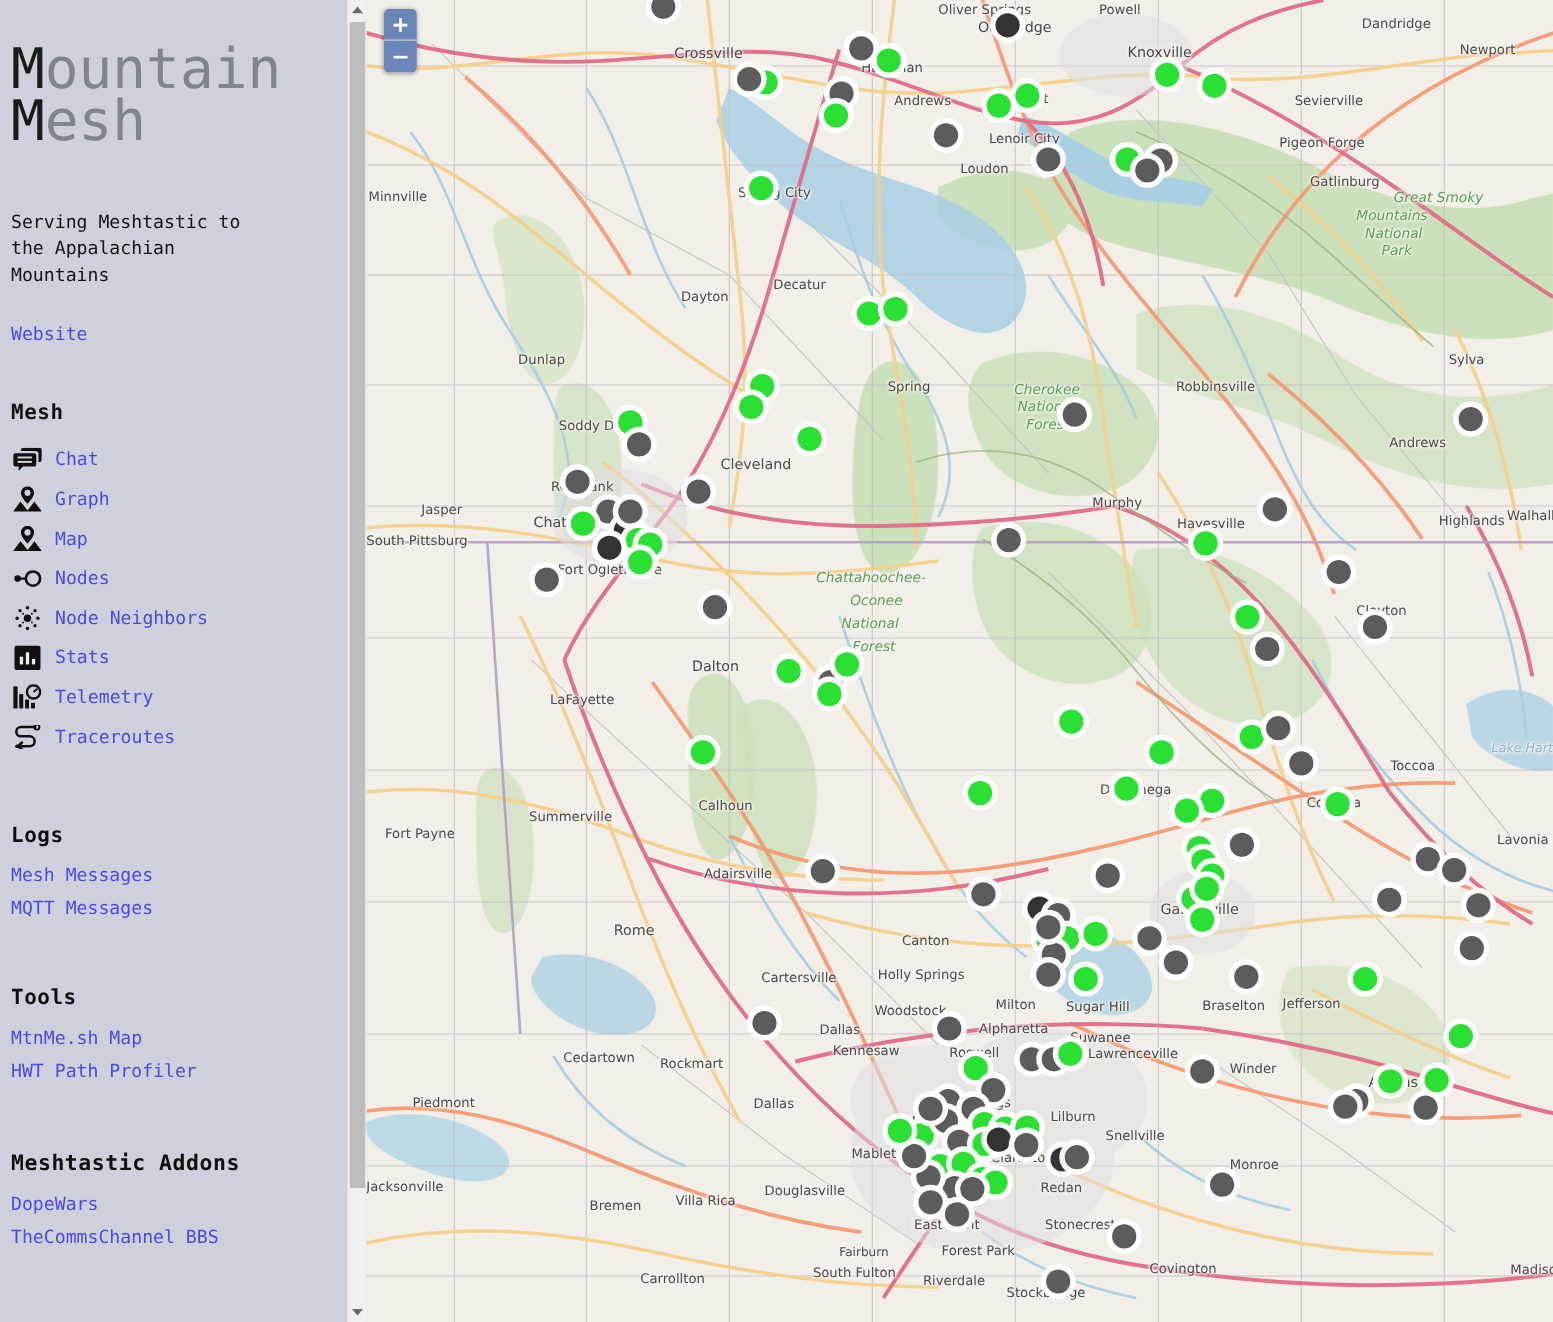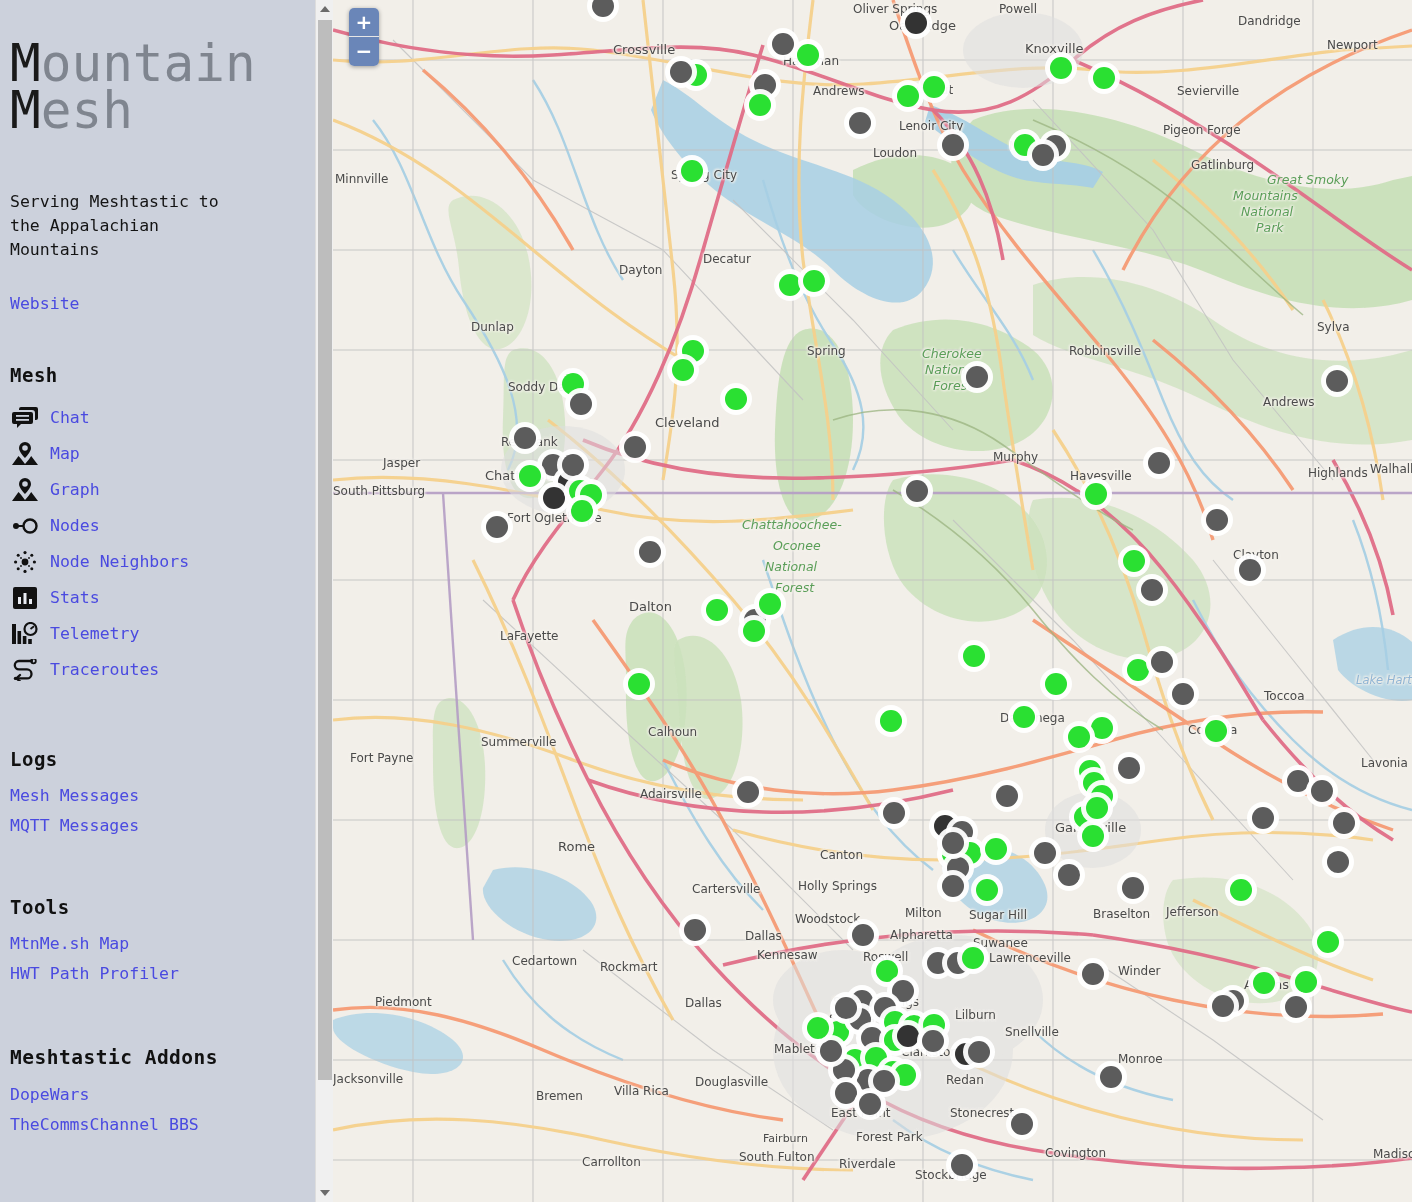--- a/index.html
+++ b/index.html
@@ -200,31 +200,31 @@
         <span class="nav-label">Chat</span>
       </li>
 
       <li class="nav-item">
         <span class="nav-icon">
           <svg width="26" height="24" viewBox="0 0 26 24">
               <path fill="#111" d="M13 0a6 6 0 0 0-6 6c0 4.2 6 10 6 10s6-5.8 6-10a6 6 0 0 0-6-6zm0 3.2A2.8 2.8 0 1 1 13 8.8a2.8 2.8 0 0 1 0-5.6z"></path>
               <path fill="#111" d="M6.5 14 0 23h26l-6.8-9-2.4 3.4L13 22l-4-5.2z"></path>
             </svg>
         </span>
-        <span class="nav-label">Map</span>
+        <span class="nav-label">Graph</span>
       </li>
 
       <li class="nav-item">
         <span class="nav-icon">
           <svg width="26" height="24" viewBox="0 0 26 24">
               <path fill="#111" d="M13 0a6 6 0 0 0-6 6c0 4.2 6 10 6 10s6-5.8 6-10a6 6 0 0 0-6-6zm0 3.2A2.8 2.8 0 1 1 13 8.8a2.8 2.8 0 0 1 0-5.6z"></path>
               <path fill="#111" d="M6.5 14 0 23h26l-6.8-9-2.4 3.4L13 22l-4-5.2z"></path>
             </svg>
         </span>
-        <span class="nav-label">Graph</span>
+        <span class="nav-label">Map</span>
       </li>
 
       <li class="nav-item">
         <span class="nav-icon">
           <svg width="26" height="18" viewBox="0 0 26 18">
               <circle cx="4" cy="9" r="3" fill="#111"></circle>
               <rect x="6" y="8" width="6" height="2" fill="#111"></rect>
               <circle cx="18" cy="9" r="6.5" fill="none" stroke="#111" stroke-width="2.4"></circle>
             </svg>
         </span>
@@ -523,21 +523,21 @@
         <div class="map-label lbl-park" style="left: 432px; top: 559px;">National</div>
         <div class="map-label lbl-park" style="left: 442px; top: 580px;">Forest</div>
         <div class="map-label lbl-town" style="left: 900px; top: 548px;">Clayton</div>
         <div class="map-label lbl-city" style="left: 296px; top: 599px;">Dalton</div>
         <div class="map-label lbl-town" style="left: 167px; top: 629px;">LaFayette</div>
         <div class="map-label lbl-town" style="left: 667px; top: 711px;">Dahlonega</div>
         <div class="map-label lbl-town" style="left: 855px; top: 723px;">Cornelia</div>
         <div class="map-label lbl-town" style="left: 931px; top: 689px;">Toccoa</div>
         <div class="map-label lbl-water" style="left: 1023px; top: 673px;">Lake Hartwell</div>
         <div class="map-label lbl-town" style="left: 1028px; top: 756px;">Lavonia</div>
-        <div class="map-label lbl-town" style="left: 315px; top: 725px;">Calhoun</div>
+        <div class="map-label lbl-town" style="left: 302px; top: 725px;">Calhoun</div>
         <div class="map-label lbl-town" style="left: 148px; top: 735px;">Summerville</div>
         <div class="map-label lbl-town" style="left: 0px; top: 751px; margin-left: 17px;">Fort Payne</div>
         <div class="map-label lbl-town" style="left: 307px; top: 787px;">Adairsville</div>
         <div class="map-label lbl-city" style="left: 722px; top: 820px;">Gainesville</div>
         <div class="map-label lbl-town" style="left: 760px; top: 907px;">Braselton</div>
         <div class="map-label lbl-town" style="left: 833px; top: 905px;">Jefferson</div>
         <div class="map-label lbl-city" style="left: 225px; top: 839px;">Rome</div>
         <div class="map-label lbl-town" style="left: 359px; top: 882px;">Cartersville</div>
         <div class="map-label lbl-town" style="left: 487px; top: 848px;">Canton</div>
         <div class="map-label lbl-town" style="left: 465px; top: 879px;">Holly Springs</div>

